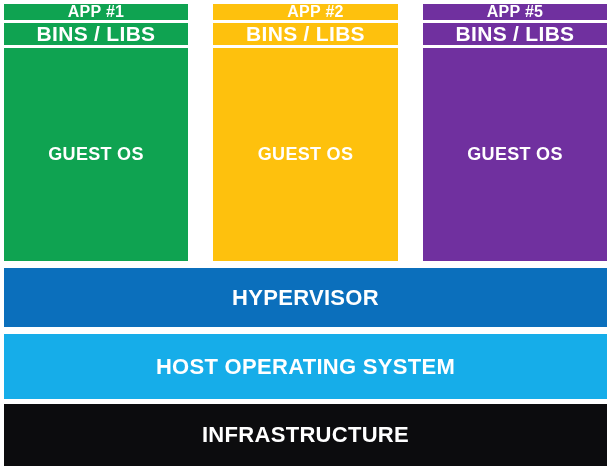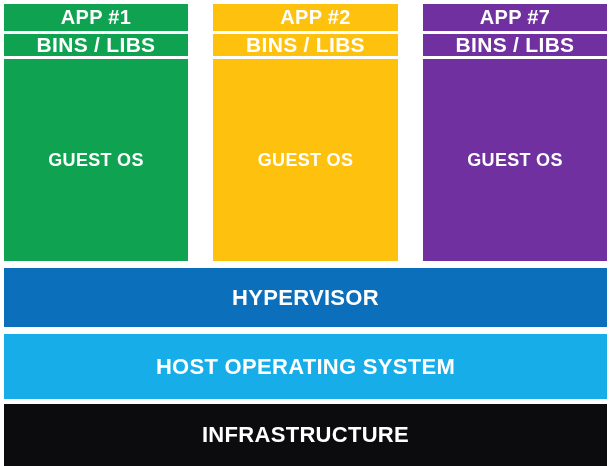--- a/index.html
+++ b/index.html
@@ -33,21 +33,21 @@
   }
   .vm-column.mid { width: 185px; }
   .vm-section {
     display: flex;
     align-items: center;
     justify-content: center;
     color: #ffffff;
     font-weight: 700;
     letter-spacing: 0.3px;
   }
-  .vm-app  { height: 27px; font-size: 20px; }
+  .vm-app  { height: 16px; font-size: 16px; }
   .vm-bins { height: 22px; font-size: 21px; }
   .vm-guest { flex: 1; font-size: 18px; }
   .layer {
     position: absolute;
     left: 4px;
     width: 603px;
     display: flex;
     align-items: center;
     justify-content: center;
     color: #ffffff;
@@ -85,21 +85,21 @@
       <div class="vm-section vm-bins" style="background-color: rgb(254, 193, 13);">
         <span>BINS / LIBS</span>
       </div>
       <div class="vm-section vm-guest" style="background-color: rgb(254, 193, 13);">
         <span>GUEST OS</span>
       </div>
     </div>
 
     <div class="vm-column">
       <div class="vm-section vm-app" style="background-color: rgb(112, 48, 159);">
-        <span>APP #7</span>
+        <span>APP #5</span>
       </div>
       <div class="vm-section vm-bins" style="background-color: rgb(112, 48, 159);">
         <span>BINS / LIBS</span>
       </div>
       <div class="vm-section vm-guest" style="background-color: rgb(112, 48, 159);">
         <span>GUEST OS</span>
       </div>
     </div>
 
   </div>

